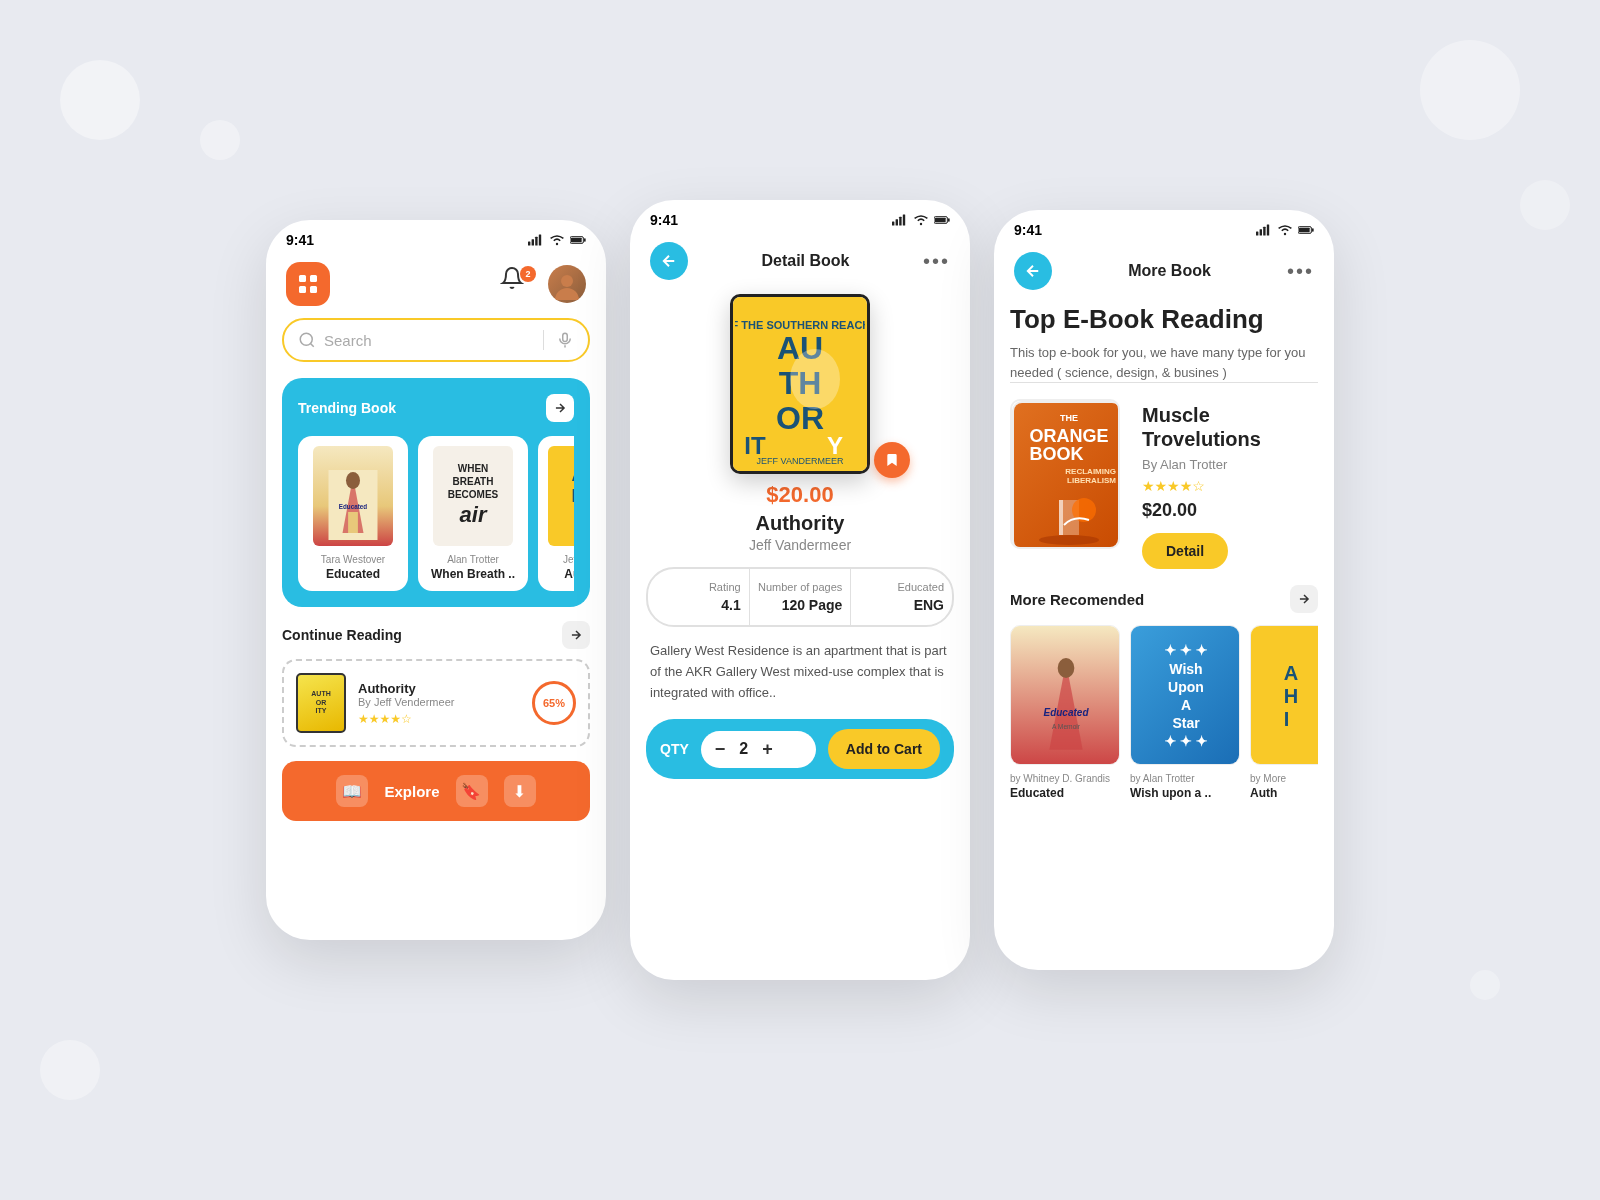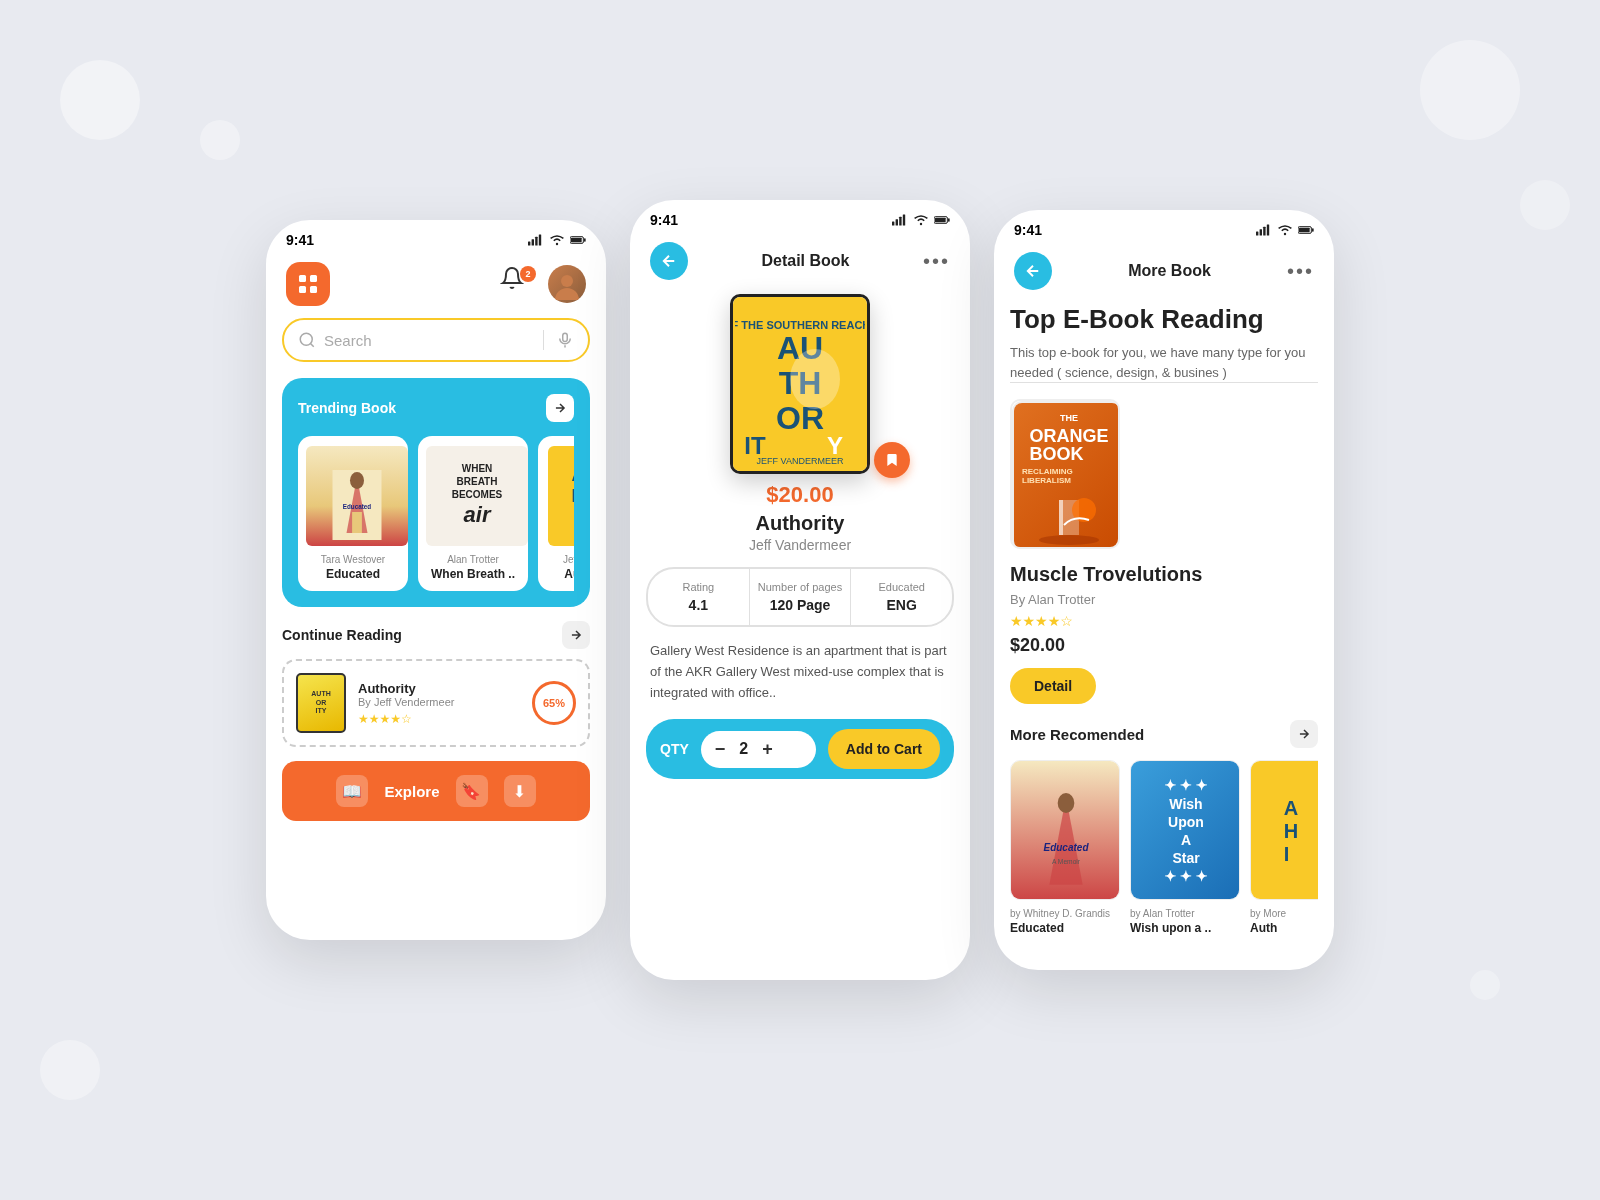--- a/index.html
+++ b/index.html
@@ -155,21 +155,21 @@
     .book-card {
       background: #fff;
       border-radius: 14px;
       padding: 10px 8px;
       width: 110px;
       flex-shrink: 0;
       text-align: center;
     }
 
     .book-cover {
-      width: 102px; height: 100px;
+      width: 80px; height: 100px;
       margin: 0 auto 8px;
       border-radius: 6px;
       overflow: hidden;
     }
 
     .book-author { font-size: 10px; color: #888; margin-bottom: 2px; }
     .book-title { font-size: 12px; font-weight: 700; color: #222; }
 
     
     .continue-section {
@@ -304,21 +304,21 @@
     .stats-row {
       display: flex;
       border: 2px solid #e0e0e0;
       border-radius: 28px;
       margin: 0 16px 14px;
       overflow: hidden;
     }
     .stat-item {
       flex: 1;
       padding: 12px 8px;
-      text-align: center;
+      text-align: right;
       border-right: 1px solid #e0e0e0;
     }
     .stat-item:last-child { border-right: none; }
     .stat-label { font-size: 11px; color: #888; margin-bottom: 4px; }
     .stat-value { font-size: 14px; font-weight: 700; color: #222; }
 
     .description-text {
       padding: 0 20px 16px;
       font-size: 13px;
       color: #555;
@@ -367,23 +367,22 @@
     }
 
     
     .more-book-content { padding: 0 16px; }
     .page-title { font-size: 26px; font-weight: 800; color: #222; margin-bottom: 8px; }
     .page-subtitle { font-size: 13px; color: #666; line-height: 1.5; margin-bottom: 0; }
     .divider { height: 1px; background: #e0e0e0; margin-bottom: 16px; }
 
     .featured-book-card {
       display: flex;
-      gap: 9px;
+      gap: 22px;
       margin-bottom: 16px;
-      flex-direction: column;
     }
     .featured-cover {
       width: 110px; height: 150px;
       border-radius: 10px;
       overflow: hidden;
       flex-shrink: 0;
       border: 2px solid #eee;
     }
     .featured-info { padding-top: 4px; }
     .featured-title { font-size: 20px; font-weight: 800; color: #222; line-height: 1.2; margin-bottom: 6px; }
@@ -775,21 +774,21 @@
       <div class="page-subtitle">This top e-book for you, we have many type for you needed ( science, design, &amp; busines )</div>
       <div class="divider"></div>
 
       <div class="featured-book-card">
         <div class="featured-cover">
 
           <div style="width:110px;height:150px;border-radius:10px;overflow:hidden;border:2px solid #eee;">
             <div class="cover-orange" style="width:110px;height:150px;">
               <div style="color:#fff;font-size:9px;font-weight:700;margin-bottom:4px;">THE</div>
               <div style="color:#fff;font-size:18px;font-weight:900;line-height:1;">ORANGE<br>BOOK</div>
-              <div style="color:#ffe0b2;font-size:8px;font-weight:700;margin-top:4px;text-align:left;">RECLAIMING LIBERALISM</div>
+              <div style="color:#ffe0b2;font-size:8px;font-weight:700;margin-top:4px;text-align:right;">RECLAIMING LIBERALISM</div>
               <div style="margin-top:10px;">
                 <svg width="70" height="50" viewBox="0 0 70 50">
                   <ellipse cx="35" cy="45" rx="30" ry="5" fill="#a03000" opacity="0.5"></ellipse>
                   <rect x="25" y="5" width="4" height="35" fill="#fff" opacity="0.6"></rect>
                   <polygon points="25,5 45,5 45,40 25,40" fill="#fff" opacity="0.3"></polygon>
                   <circle cx="50" cy="15" r="12" fill="#ff6f00" opacity="0.7"></circle>
                   <path d="M30 30 Q40 20 55 25" stroke="#fff" stroke-width="2" fill="none"></path>
                 </svg>
               </div>
             </div>

